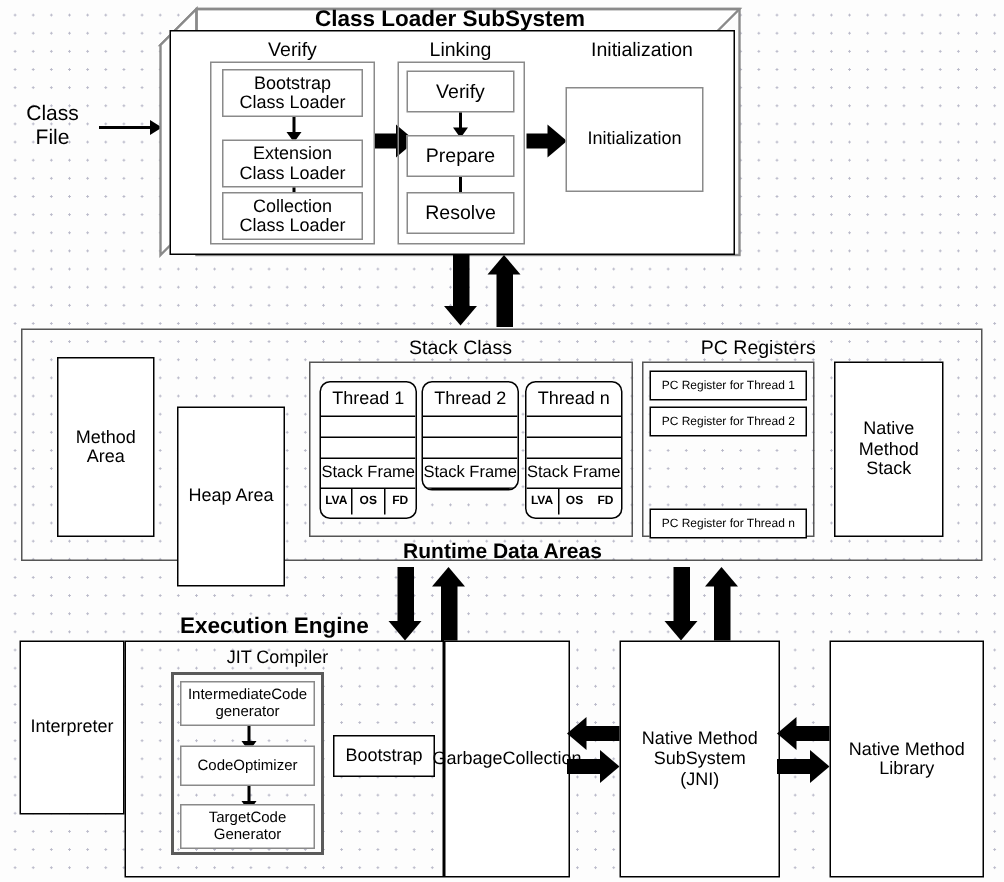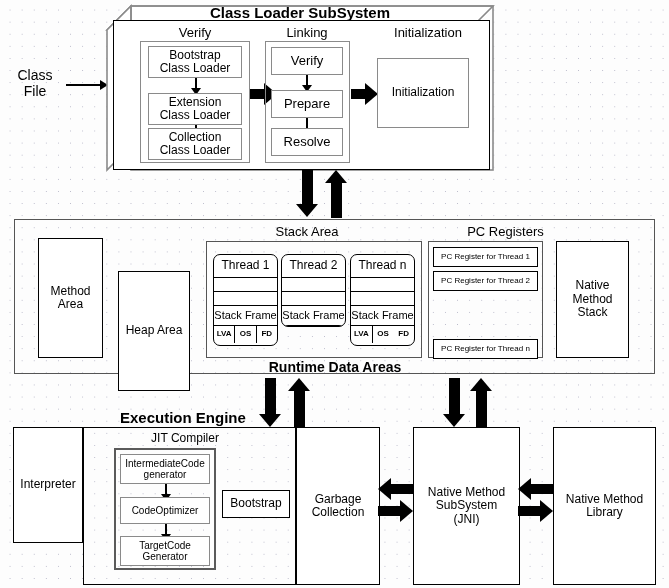--- a/index.html
+++ b/index.html
@@ -151,21 +151,21 @@
 
 <div class="abs frame ctr" style="left:38px;top:238px;width:65px;height:120px;flex-direction:column;font-size:12px;background:#fff;">
   <span>Method</span>
   <span>Area</span>
 </div>
 
 <div class="abs frame ctr" style="left:118px;top:238px;width:72px;height:120px;font-size:12px;background:#fff;margin-top:33px;">
   <span>Heap Area</span>
 </div>
 
-<div class="abs ctr" style="left:232px;top:224px;width:150px;height:16px;font-size:13px;">Stack Area</div>
+<div class="abs ctr" style="left:232px;top:224px;width:150px;height:16px;font-size:13px;">Stack Class</div>
 <div class="abs frame-gk" style="left:206px;top:241px;width:216px;height:117px;"></div>
 
 <div class="abs thread-box" style="left:213px;top:254px;width:65px;height:92px;background:#fff;">
   <div class="ctr" style="height:22px;font-size:12px;">Thread 1</div>
   <div class="rowcell" style="height:14px;"></div>
   <div class="rowcell" style="height:14px;"></div>
   <div class="rowcell ctr" style="height:20px;font-size:11px;">Stack Frame</div>
   <div class="rowcell" style="height:18px;display:flex;">
     <div class="ctr" style="flex:1;font-size:8px;font-weight:bold;">LVA</div>
     <div class="ctr" style="flex:1;font-size:8px;font-weight:bold;border-left:1px solid #000;">OS</div>
@@ -254,21 +254,21 @@
 </div>
 <div class="abs frame-g ctr" style="left:120px;top:536px;width:90px;height:30px;flex-direction:column;font-size:10px;background:#fff;">
   <span>TargetCode</span>
   <span>Generator</span>
 </div>
 
 <div class="abs frame ctr" style="left:222px;top:490px;width:68px;height:28px;font-size:12px;background:#fff;">
   <span>Bootstrap</span>
 </div>
 
-<div class="abs frame ctr" style="left:296px;top:427px;width:84px;height:158px;flex-direction:column;font-size:12px;background:#fff;">
+<div class="abs frame ctr" style="left:296px;top:427px;width:84px;height:158px;flex-direction:row;font-size:12px;background:#fff;">
   <span>Garbage</span>
   <span>Collection</span>
 </div>
 
 <div class="fat fat-left" style="left:378px;top:478px;width:36px;height:22px;">
   <div class="tip" style="left:0px;top:0px;"></div>
   <div class="shaft" style="left:12px;top:6px;width:24px;height:10px;"></div>
 </div>
 <div class="fat fat-right" style="left:378px;top:500px;width:36px;height:22px;">
   <div class="shaft" style="left:0;top:6px;width:24px;height:10px;"></div>

